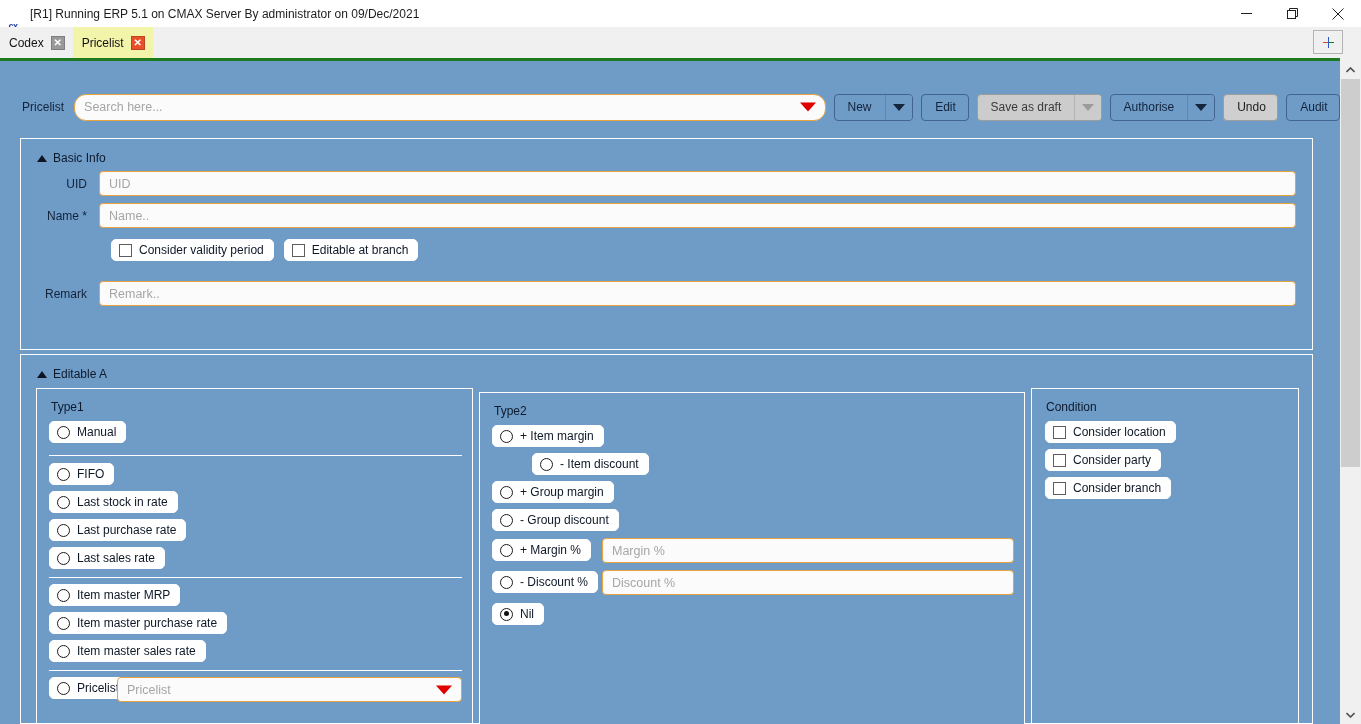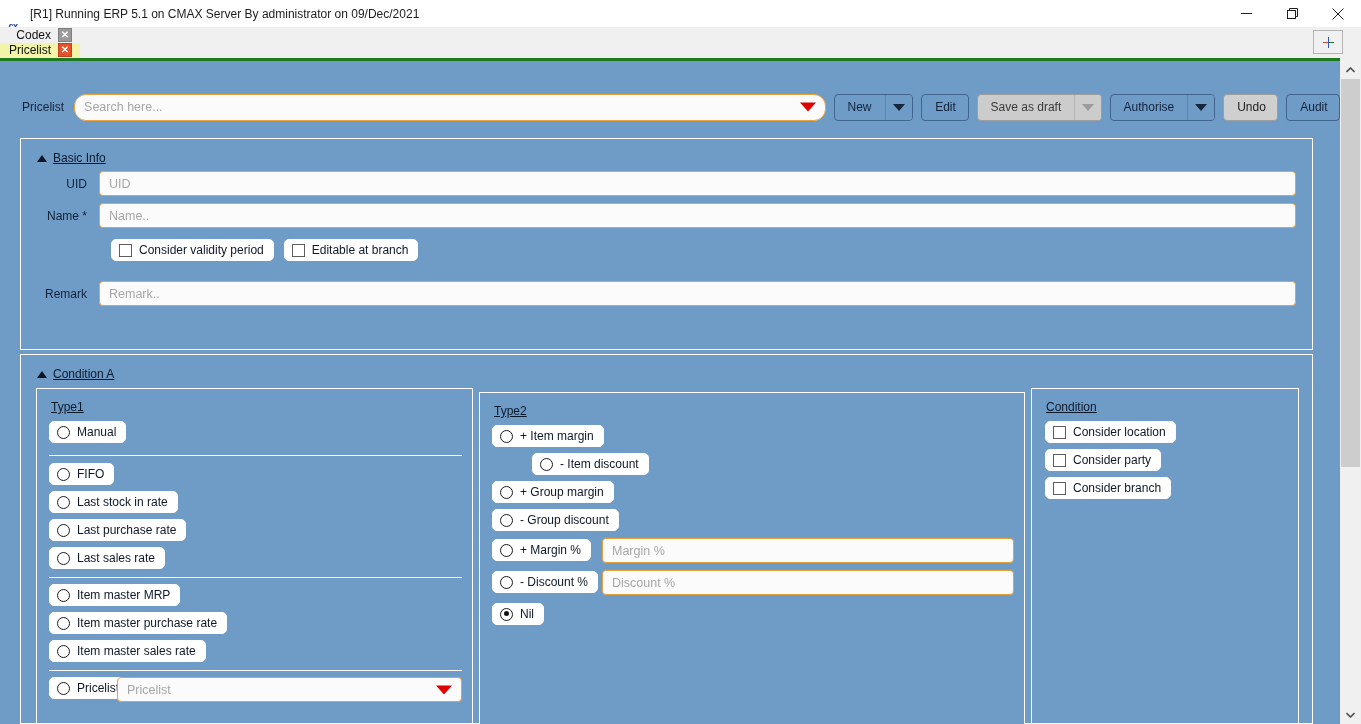--- a/index.html
+++ b/index.html
@@ -62,22 +62,21 @@
     position: absolute;
     top: 27px; left: 0;
     width: 1361px; height: 31px;
     background: #f0f0f0;
   }
   .tabs {
     position: absolute;
     left: 0; top: 0;
     display: flex;
     height: 31px;
-    align-items: flex-end;
-    flex-direction: column;
+    align-items: center;
   }
   .tab {
     display: flex;
     align-items: center;
     padding: 0 8px 0 9px;
     height: 31px;
     font-size: 12px;
     color: #111111;
     gap: 7px;
     cursor: default;
@@ -213,21 +212,20 @@
     background: #6f9bc7;
   }
   .group-title {
     position: absolute;
     top: 12px; left: 16px;
     font-size: 12px;
     color: #0d1a2c;
     display: flex;
     align-items: center;
     gap: 6px;
-    text-decoration: underline;
   }
   .tri-up {
     width: 0; height: 0;
     border-left: 5px solid transparent;
     border-right: 5px solid transparent;
     border-bottom: 7px solid #0d1522;
   }
 
   
   .field-row { position: absolute; display: flex; align-items: center; }
@@ -481,21 +479,21 @@
         <div class="field-label">Remark</div>
         <input class="text-input" style="width: 1197px;" type="text" placeholder="Remark..">
       </div>
     </div>
 
     <div class="snip-hint">Full-screen Snip</div>
 
     <div class="group" style="left:20px; top:293px; width:1293px; height:370px;">
       <div class="group-title">
         <span class="tri-up"></span>
-        <span>Condition A</span>
+        <span>Editable A</span>
       </div>
 
       <div class="group" style="left:15px; top:33px; width:437px; height:336px;">
         <div class="group-title" style="top:11px;left:14px;">Type1</div>
 
         <span class="pill" style="position:absolute; left:12px; top:32px;">
           <span class="radio"></span>
           <span>Manual</span>
         </span>
 

